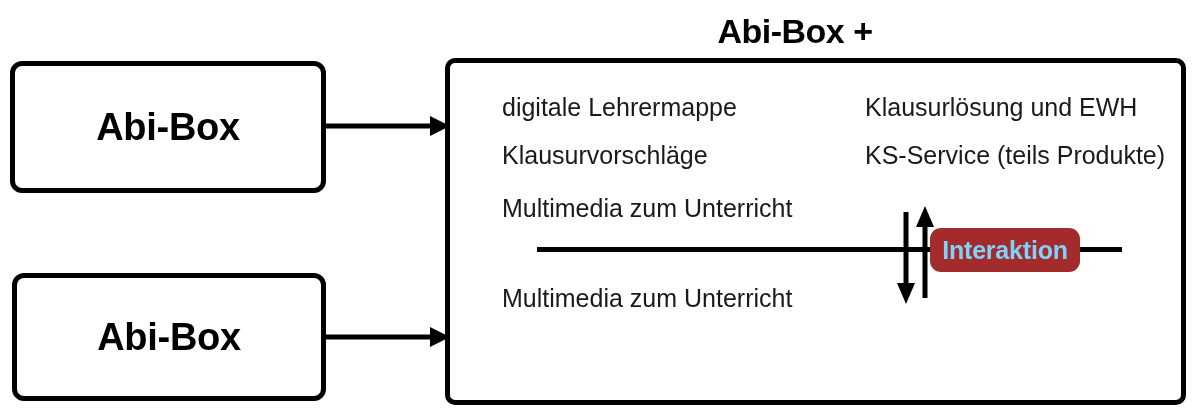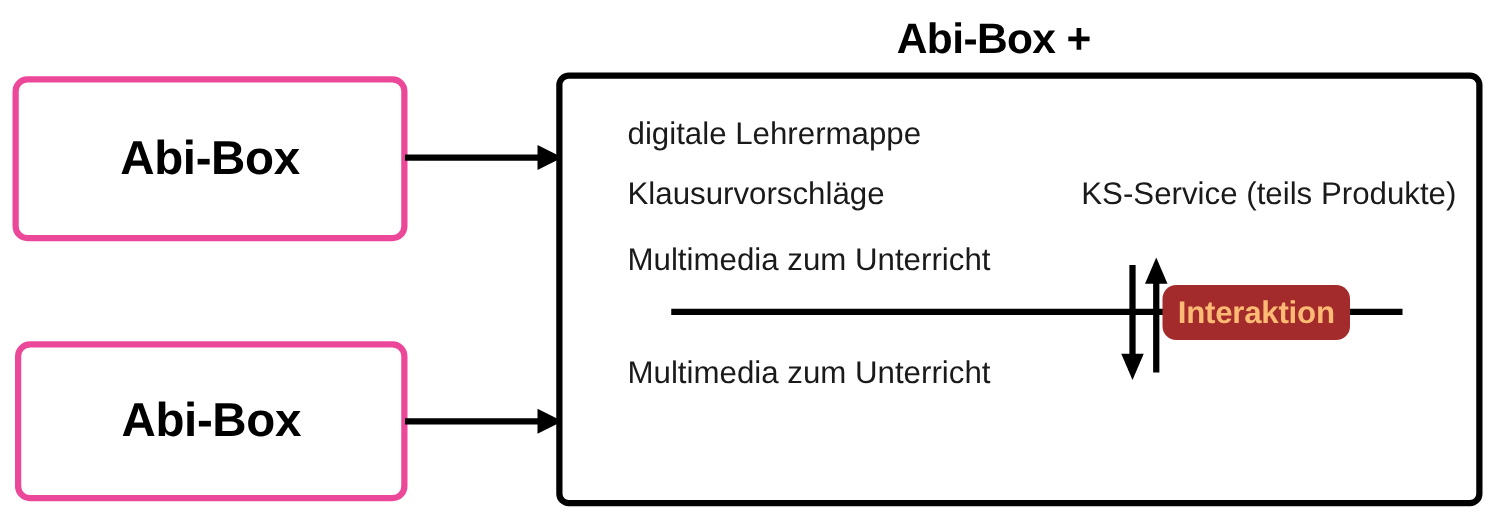--- a/index.html
+++ b/index.html
@@ -20,21 +20,21 @@
     position: absolute;
     left: 0; top: 0;
     width: 1199px;
     height: 414px;
   }
 
   
   .src-box {
     position: absolute;
     box-sizing: border-box;
-    border: 5px solid #ec4899;
+    border: 5px solid #000000;
     border-radius: 12px;
     background: #ffffff;
     display: flex;
     flex-direction: column;
     align-items: center;
     justify-content: center;
     text-align: right;
     font-weight: bold;
     font-size: 38px;
     line-height: 1.16;
@@ -137,21 +137,21 @@
   #interaction-arrows svg { display: block; width: 100%; height: 100%; }
 
   #interaktion-badge {
     position: absolute;
     left: 930px;
     top: 228px;
     width: 150px;
     height: 44px;
     border-radius: 11px;
     background: #A32B2B;
-    color: #fdba74;
+    color: #7dd3fc;
     font-weight: bold;
     font-size: 25px;
     display: flex;
     align-items: center;
     justify-content: center;
     letter-spacing: -0.2px;
     white-space: nowrap;
   }
 </style>
 </head>
@@ -182,20 +182,21 @@
   </div>
 
   <div id="abibox-title">Abi-Box +</div>
 
   <div id="abibox-panel"></div>
 
   <div id="feature-r2-c1" class="feature col-left">Klausurvorschläge</div>
   <div id="feature-r1-c1" class="feature col-left">digitale Lehrermappe</div>
   <div id="feature-r3-c1" class="feature col-left">Multimedia zum Unterricht</div>
 
+  <div id="feature-r1-c2" class="feature col-right">Klausurlösung und EWH</div>
   <div id="feature-r2-c2" class="feature col-right">KS-Service (teils Produkte)</div>
 
   <div id="feature-r4-c1" class="feature col-left">Multimedia zum Unterricht</div>
 
   <div id="divider-left"></div>
   <div id="divider-right"></div>
 
   <div id="interaction-arrows">
     <svg viewBox="0 0 46 104" preserveAspectRatio="none">
 

